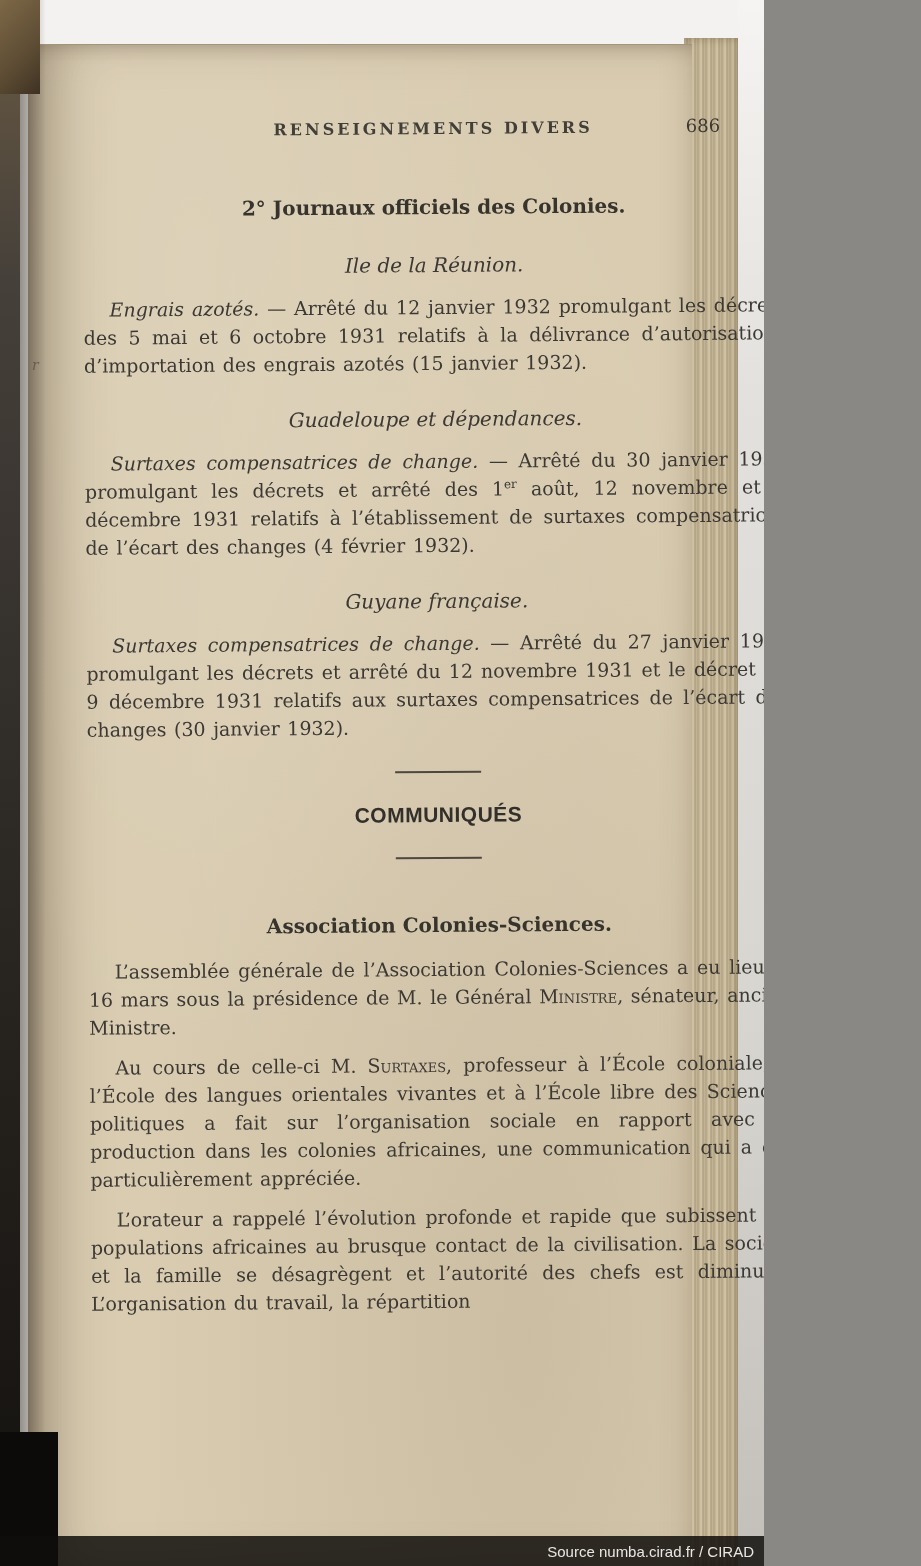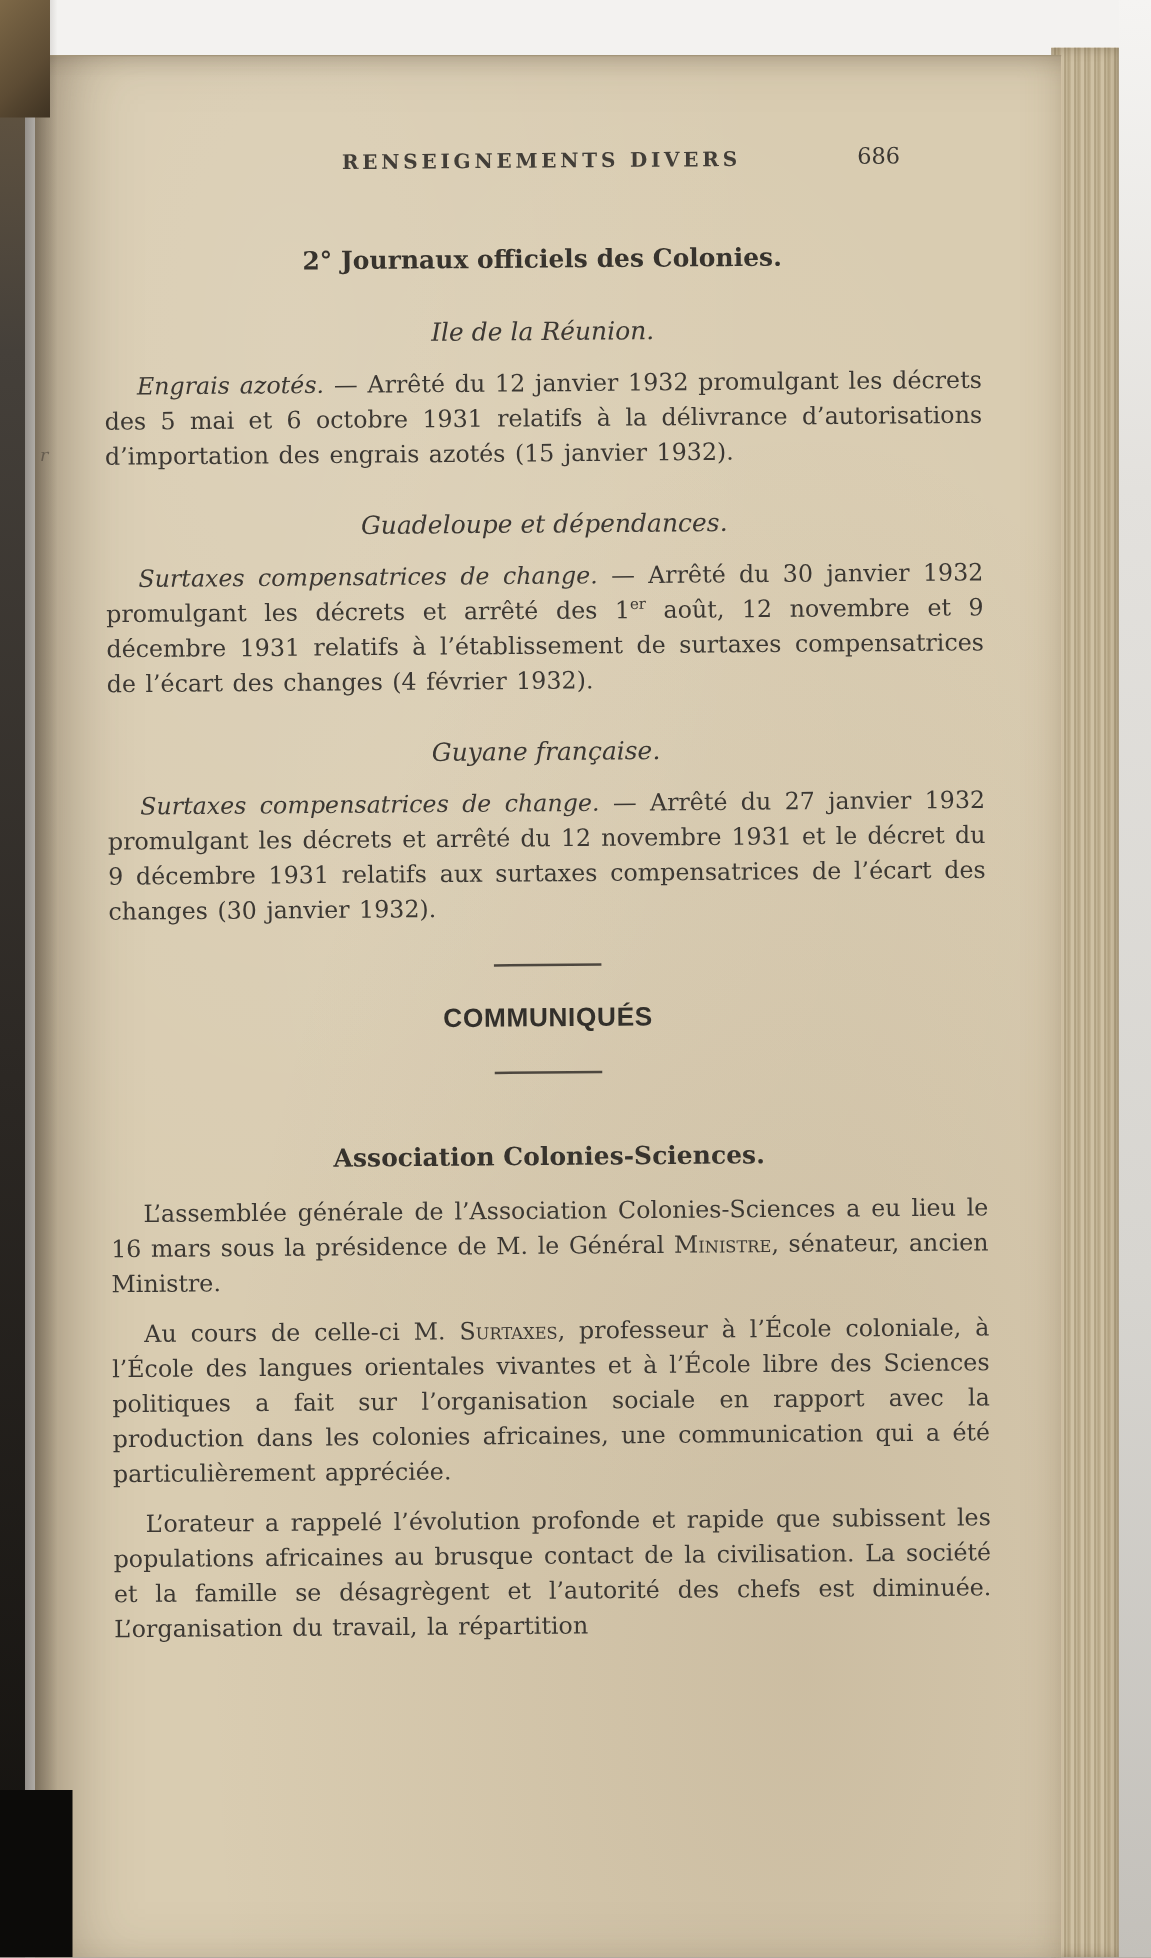--- a/index.html
+++ b/index.html
@@ -1,17 +1,17 @@
 <!DOCTYPE html>
 <html><head>
 <meta charset="utf-8">
 <style>
   html,body{margin:0;padding:0;background:#8a8884;}
   #screenshot{
-    position:relative;width:921px;height:1566px;overflow:hidden;
+    position:relative;width:764px;height:1566px;overflow:hidden;
     background:#edebe7;font-family:"DejaVu Serif",serif;
   }
   .top-band{position:absolute;top:0;left:0;right:0;height:46px;background:#f3f2f0;}
   .right-strip{position:absolute;top:0;right:0;bottom:0;width:26px;
     background:linear-gradient(180deg,#f5f4f2 0%,#e3e1dd 25%,#d7d5d0 65%,#c3c0ba 100%);}
   .page-stack{position:absolute;top:38px;right:26px;bottom:0;width:54px;
     background:repeating-linear-gradient(90deg,#cfc1a4 0px,#cfc1a4 2px,#a29272 3px,#c6b89a 4px,#b3a383 6px,#c9bb9e 8px);
     box-shadow:inset 0 0 10px rgba(90,75,50,.45);}
   .page{position:absolute;top:44px;left:28px;right:72px;bottom:0;
     background:
@@ -104,14 +104,17 @@
       <p class="body">L’orateur a rappelé l’évolution profonde et rapide que subissent les populations africaines au brusque contact de la civilisation. La société et la famille se désagrègent et l’autorité des chefs est diminuée. L’organisation du travail, la répartition</p>
 
     </div>
   </div>
 
   <div class="gutter"></div>
   <div class="spine"></div>
   <div class="cover-corner"></div>
   <div class="spine-bottom"></div>
 
+  <div class="source-bar">
+    <span>Source numba.cirad.fr / CIRAD</span>
+  </div>
 
 </div>
 
 </body></html>

